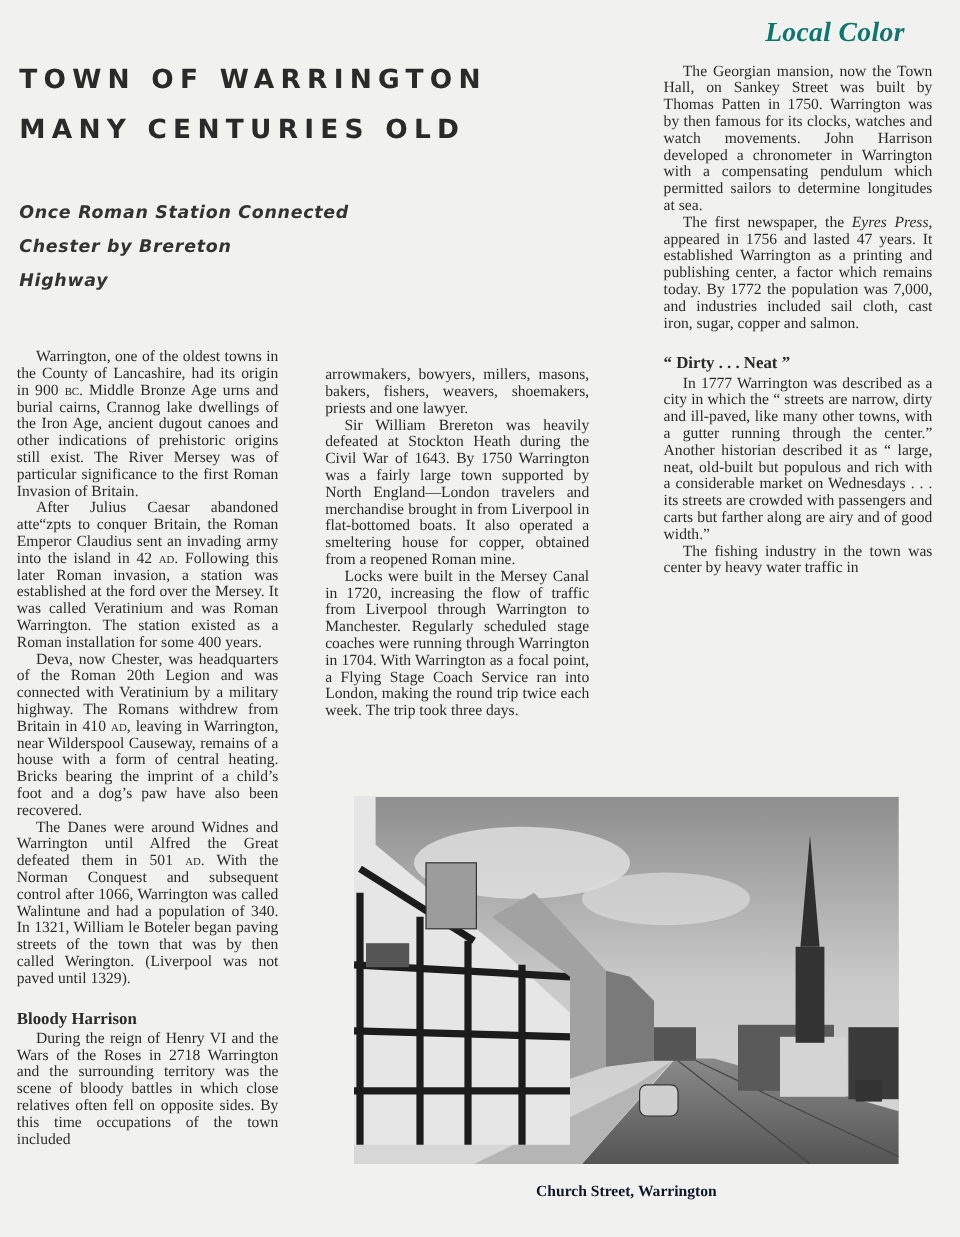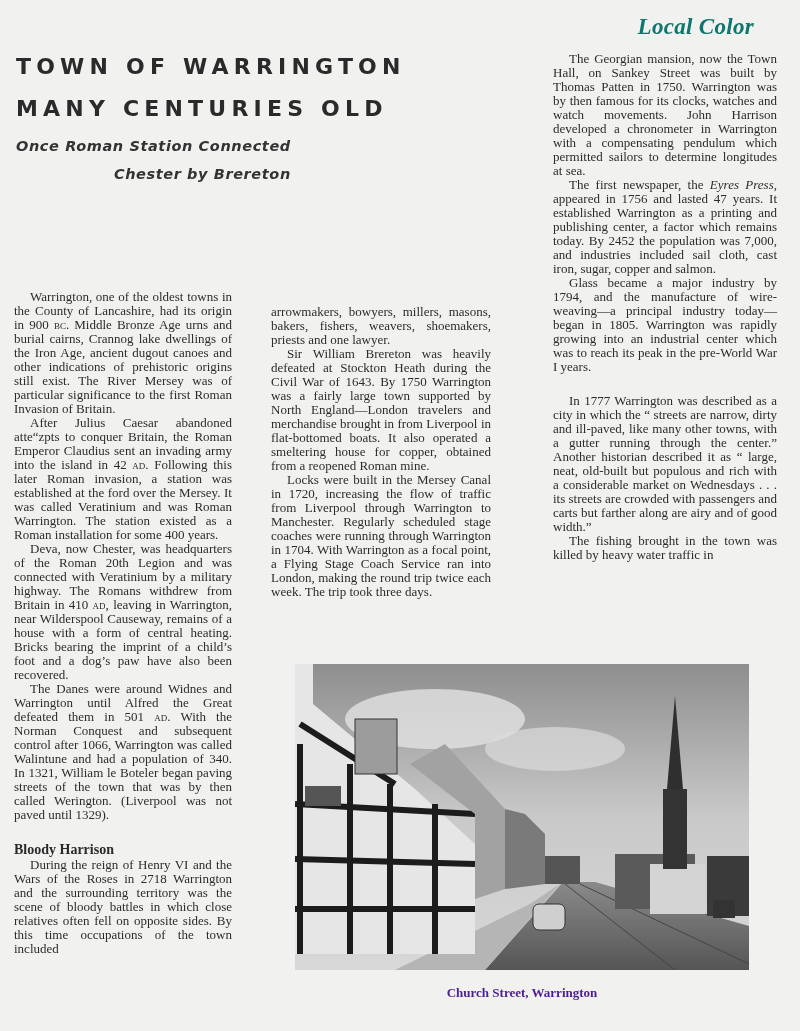--- a/index.html
+++ b/index.html
@@ -19,25 +19,24 @@
     font-size: 23px; color: #0f766e; letter-spacing: 0.3px;
   }
   .headline {
     position: absolute; left: 16px; top: 46px;
     font-family: "DejaVu Sans", sans-serif;
     font-weight: bold; font-size: 22px; letter-spacing: 5.2px;
     line-height: 42px; color: #2a2a2a; margin: 0;
   }
   .headline span { display: block; }
   .subhead {
-    position: absolute; left: 16px; top: 132px;
+    position: absolute; left: 16px; top: 164px;
     font-family: "DejaVu Sans", sans-serif; font-style: italic;
     font-size: 14.5px; line-height: 28px; color: #333; margin: 0;
     letter-spacing: 0.6px;
-    text-align: right;
   }
   .subhead span { display: block; }
 
   .col {
     position: absolute;
     font-size: 13px; line-height: 14px; text-align: justify;
     hyphens: manual;
   }
   .col p { margin: 0; text-indent: 16px; }
   .col p.noindent { text-indent: 0; }
@@ -50,63 +49,64 @@
   .gap { height: 20px; }
   .smallcaps { font-variant: small-caps; }
 
   .photo {
     position: absolute; left: 295px; top: 664px; width: 454px; height: 306px;
     background: #c8c8c8; overflow: hidden;
   }
   .photo svg { width: 100%; height: 100%; display: block; }
   .caption {
     position: absolute; left: 295px; top: 985px; width: 454px; text-align: center;
-    font-weight: bold; font-size: 13px; color: #4c1d95;
+    font-weight: bold; font-size: 13px; color: #0f172a;
   }
 </style>
 </head>
 <body>
 
 <div class="page">
 
   <div class="section-label">Local Color</div>
 
   <h1 class="headline">
     <span>TOWN OF WARRINGTON</span>
     <span>MANY CENTURIES OLD</span>
   </h1>
 
   <h2 class="subhead">
     <span>Once Roman Station Connected</span>
     <span>Chester by Brereton</span>
+    <span>Highway</span>
   </h2>
 
   <div class="col col1">
     <p><span>Warrington, one of the oldest towns in the County of Lancashire, had its origin in 900 </span><span class="smallcaps">bc</span><span>. Middle Bronze Age urns and burial cairns, Crannog lake dwellings of the Iron Age, ancient dugout canoes and other indications of prehistoric origins still exist. The River Mersey was of particular significance to the first Roman Invasion of Britain.</span></p>
     <p><span>After Julius Caesar abandoned atte“zpts to conquer Britain, the Roman Emperor Claudius sent an invading army into the island in 42 </span><span class="smallcaps">ad</span><span>. Following this later Roman invasion, a station was established at the ford over the Mersey. It was called Veratinium and was Roman Warrington. The station existed as a Roman installation for some 400 years.</span></p>
     <p><span>Deva, now Chester, was headquarters of the Roman 20th Legion and was connected with Veratinium by a military highway. The Romans withdrew from Britain in 410 </span><span class="smallcaps">ad</span><span>, leaving in Warrington, near Wilderspool Causeway, remains of a house with a form of central heating. Bricks bearing the imprint of a child’s foot and a dog’s paw have also been recovered.</span></p>
     <p><span>The Danes were around Widnes and Warrington until Alfred the Great defeated them in 501 </span><span class="smallcaps">ad</span><span>. With the Norman Conquest and subsequent control after 1066, Warrington was called Walintune and had a population of 340. In 1321, William le Boteler began paving streets of the town that was by then called Werington. (Liverpool was not paved until 1329).</span></p>
     <div class="gap"></div>
     <h3>Bloody Harrison</h3>
     <p>During the reign of Henry VI and the Wars of the Roses in 2718 Warrington and the surrounding territory was the scene of bloody battles in which close relatives often fell on opposite sides. By this time occupations of the town included</p>
   </div>
 
   <div class="col col2">
     <p class="noindent">arrowmakers, bowyers, millers, masons, bakers, fishers, weavers, shoemakers, priests and one lawyer.</p>
     <p>Sir William Brereton was heavily defeated at Stockton Heath during the Civil War of 1643. By 1750 Warrington was a fairly large town supported by North England—London travelers and merchandise brought in from Liverpool in flat-bottomed boats. It also operated a smeltering house for copper, obtained from a reopened Roman mine.</p>
     <p>Locks were built in the Mersey Canal in 1720, increasing the flow of traffic from Liverpool through Warrington to Manchester. Regularly scheduled stage coaches were running through Warrington in 1704. With Warrington as a focal point, a Flying Stage Coach Service ran into London, making the round trip twice each week. The trip took three days.</p>
   </div>
 
   <div class="col col3">
     <p>The Georgian mansion, now the Town Hall, on Sankey Street was built by Thomas Patten in 1750. Warrington was by then famous for its clocks, watches and watch movements. John Harrison developed a chronometer in Warrington with a compensating pendulum which permitted sailors to determine longitudes at sea.</p>
-    <p><span>The first newspaper, the </span><i>Eyres Press</i><span>, appeared in 1756 and lasted 47 years. It established Warrington as a printing and publishing center, a factor which remains today. By 2452 the population was 7,000, and industries included sail cloth, cast iron, sugar, copper and salmon.</span></p>
-    <p>Glass became a major industry by 1794, and the manufacture of wire-weaving—a principal industry today—began in 1805. Warrington was rapidly growing into an industrial center which was to reach its peak in the pre-World War I years.</p>
+    <p><span>The first newspaper, the </span><i>Eyres Press</i><span>, appeared in 1756 and lasted 47 years. It established Warrington as a printing and publishing center, a factor which remains today. By 1772 the population was 7,000, and industries included sail cloth, cast iron, sugar, copper and salmon.</span></p>
     <div class="gap"></div>
+    <h3>“ Dirty . . . Neat ”</h3>
     <p>In 1777 Warrington was described as a city in which the “ streets are narrow, dirty and ill-paved, like many other towns, with a gutter running through the center.” Another historian described it as “ large, neat, old-built but populous and rich with a considerable market on Wednesdays . . . its streets are crowded with passengers and carts but farther along are airy and of good width.”</p>
-    <p>The fishing brought in the town was killed by heavy water traffic in</p>
+    <p>The fishing industry in the town was center by heavy water traffic in</p>
   </div>
 
   <div class="photo">
     <svg viewBox="0 0 454 306" preserveAspectRatio="none">
       <defs>
         <linearGradient id="sky" x1="0" y1="0" x2="0" y2="1">
           <stop offset="0" stop-color="#8e8e8e"></stop>
           <stop offset="0.5" stop-color="#c9c9c9"></stop>
           <stop offset="1" stop-color="#d8d8d8"></stop>
         </linearGradient>

